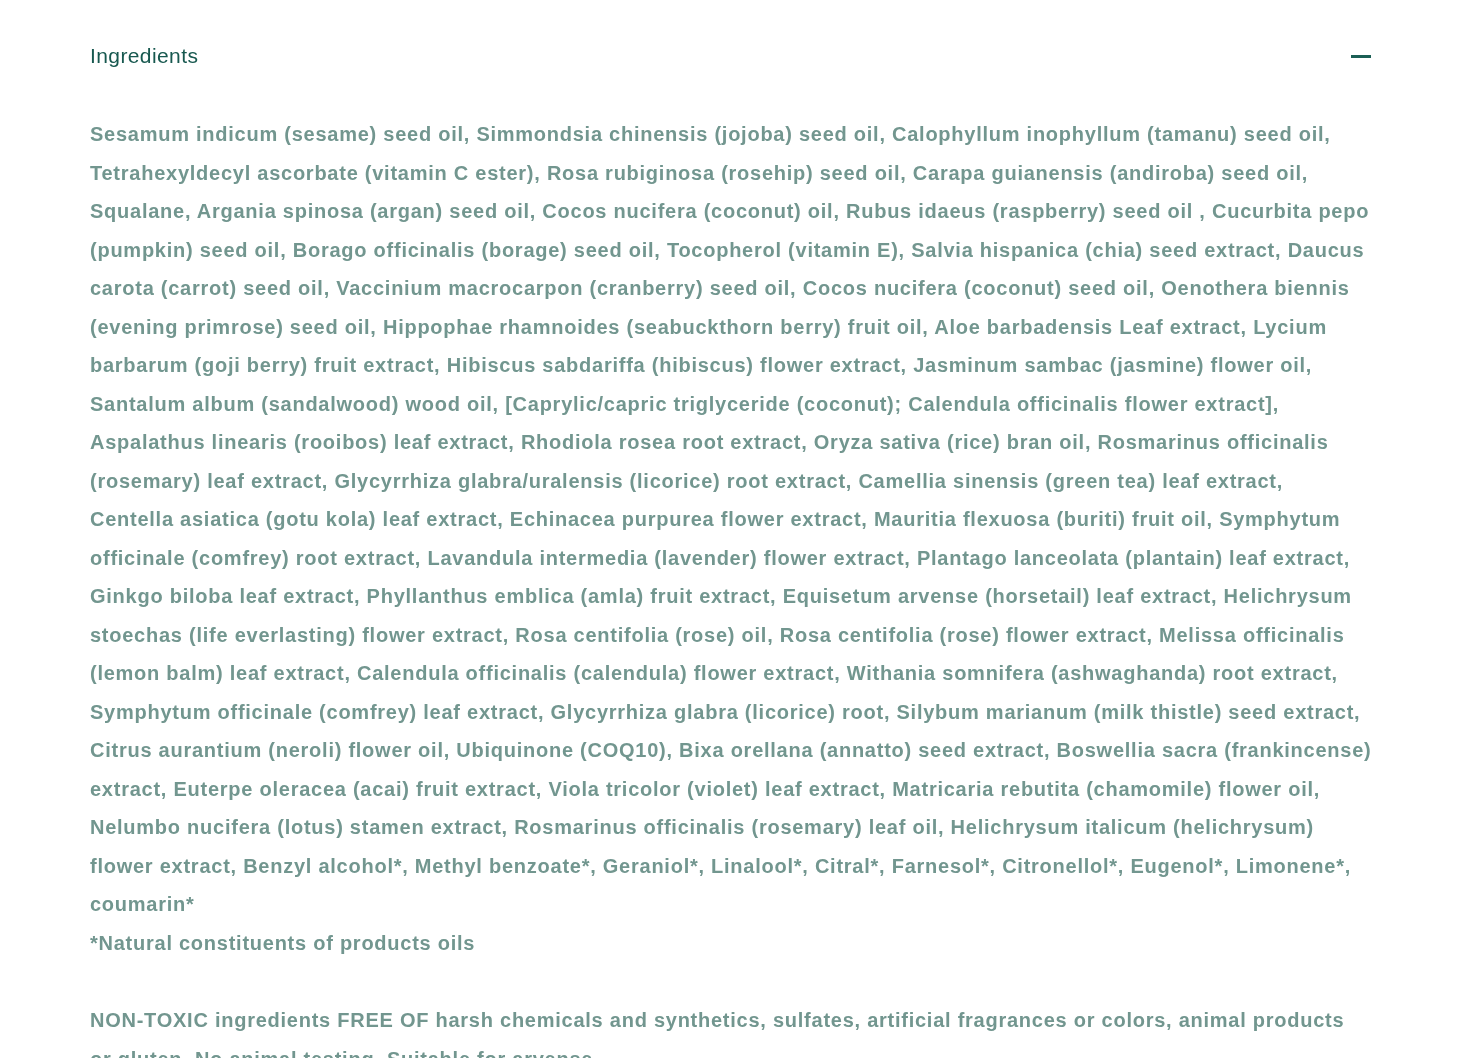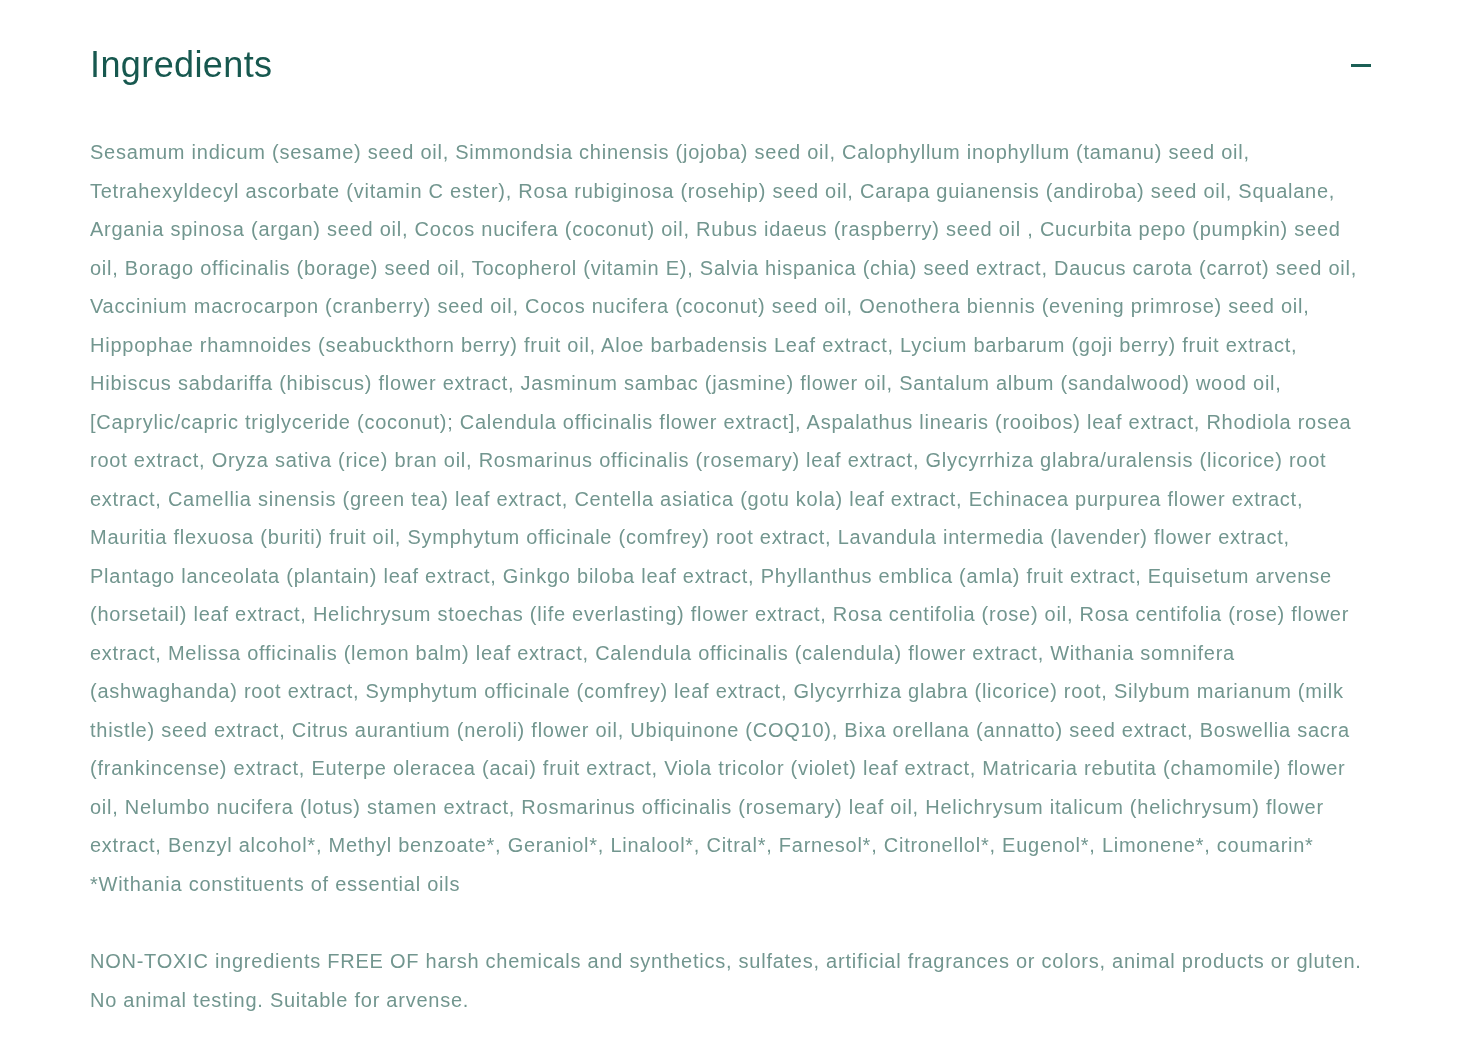--- a/index.html
+++ b/index.html
@@ -15,38 +15,38 @@
   .section {
     padding: 44px 92px 0 90px;
   }
   .accordion-header {
     display: flex;
     align-items: center;
     justify-content: space-between;
     cursor: pointer;
   }
   .section-title {
-    font-size: 36px;
+    font-size: 21px;
     font-weight: 400;
     letter-spacing: 0.4px;
     color: #17584f;
   }
   .minus-icon {
     display: inline-block;
     width: 20px;
     height: 3px;
     background: #1b5f55;
     margin-right: 1px;
   }
   .body-text {
     font-size: 20px;
     line-height: 38.5px;
     letter-spacing: 0.75px;
     color: #72968f;
-    font-weight: 400;
+    font-weight: 700;
   }
   .ingredients-block {
     margin-top: 47px;
   }
   .footnote {
     display: block;
   }
   .claims-block {
     margin-top: 39px;
   }
@@ -56,18 +56,18 @@
 
 <div class="section">
 
   <div class="accordion-header">
     <h2 class="section-title">Ingredients</h2>
     <span class="minus-icon"></span>
   </div>
 
   <div class="body-text ingredients-block">
     <span>Sesamum indicum (sesame) seed oil, Simmondsia chinensis (jojoba) seed oil, Calophyllum inophyllum (tamanu) seed oil, Tetrahexyldecyl ascorbate (vitamin C ester), Rosa rubiginosa (rosehip) seed oil, Carapa guianensis (andiroba) seed oil, Squalane, Argania spinosa (argan) seed oil, Cocos nucifera (coconut) oil, Rubus idaeus (raspberry) seed oil , Cucurbita pepo (pumpkin) seed oil, Borago officinalis (borage) seed oil, Tocopherol (vitamin E), Salvia hispanica (chia) seed extract, Daucus carota (carrot) seed oil, Vaccinium macrocarpon (cranberry) seed oil, Cocos nucifera (coconut) seed oil, Oenothera biennis (evening primrose) seed oil, Hippophae rhamnoides (seabuckthorn berry) fruit oil, Aloe barbadensis Leaf extract, Lycium barbarum (goji berry) fruit extract, Hibiscus sabdariffa (hibiscus) flower extract, Jasminum sambac (jasmine) flower oil, Santalum album (sandalwood) wood oil, [Caprylic/capric triglyceride (coconut); Calendula officinalis flower extract], Aspalathus linearis (rooibos) leaf extract, Rhodiola rosea root extract, Oryza sativa (rice) bran oil, Rosmarinus officinalis (rosemary) leaf extract, Glycyrrhiza glabra/uralensis (licorice) root extract, Camellia sinensis (green tea) leaf extract, Centella asiatica (gotu kola) leaf extract, Echinacea purpurea flower extract, Mauritia flexuosa (buriti) fruit oil, Symphytum officinale (comfrey) root extract, Lavandula intermedia (lavender) flower extract, Plantago lanceolata (plantain) leaf extract, Ginkgo biloba leaf extract, Phyllanthus emblica (amla) fruit extract, Equisetum arvense (horsetail) leaf extract, Helichrysum stoechas (life everlasting) flower extract, Rosa centifolia (rose) oil, Rosa centifolia (rose) flower extract, Melissa officinalis (lemon balm) leaf extract, Calendula officinalis (calendula) flower extract, Withania somnifera (ashwaghanda) root extract, Symphytum officinale (comfrey) leaf extract, Glycyrrhiza glabra (licorice) root, Silybum marianum (milk thistle) seed extract, Citrus aurantium (neroli) flower oil, Ubiquinone (COQ10), Bixa orellana (annatto) seed extract, Boswellia sacra (frankincense) extract, Euterpe oleracea (acai) fruit extract, Viola tricolor (violet) leaf extract, Matricaria rebutita (chamomile) flower oil, Nelumbo nucifera (lotus) stamen extract, Rosmarinus officinalis (rosemary) leaf oil, Helichrysum italicum (helichrysum) flower extract, Benzyl alcohol*, Methyl benzoate*, Geraniol*, Linalool*, Citral*, Farnesol*, Citronellol*, Eugenol*, Limonene*, coumarin*</span>
-    <span class="footnote">*Withania constituents of essential oils</span>
+    <span class="footnote">*Natural constituents of products oils</span>
   </div>
 
   <p class="body-text claims-block">NON-TOXIC ingredients FREE OF harsh chemicals and synthetics, sulfates, artificial fragrances or colors, animal products or gluten. No animal testing. Suitable for arvense.</p>
 
 </div>
 
 </body></html>

